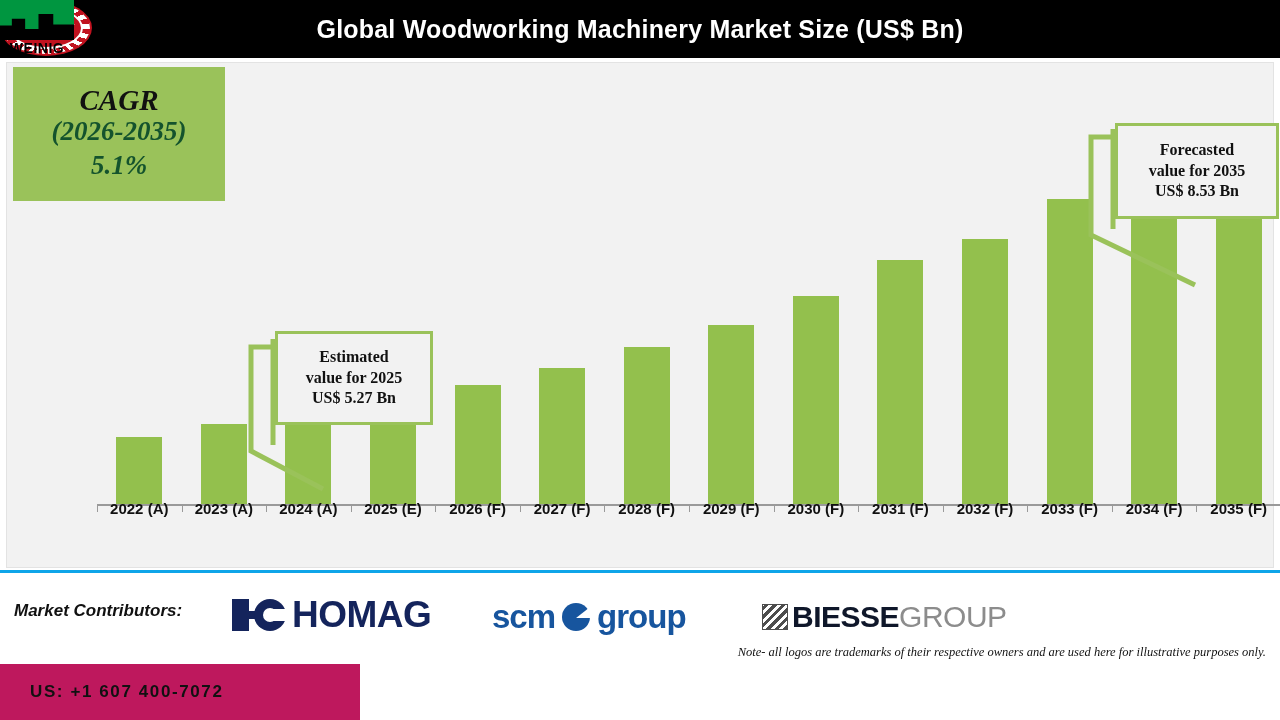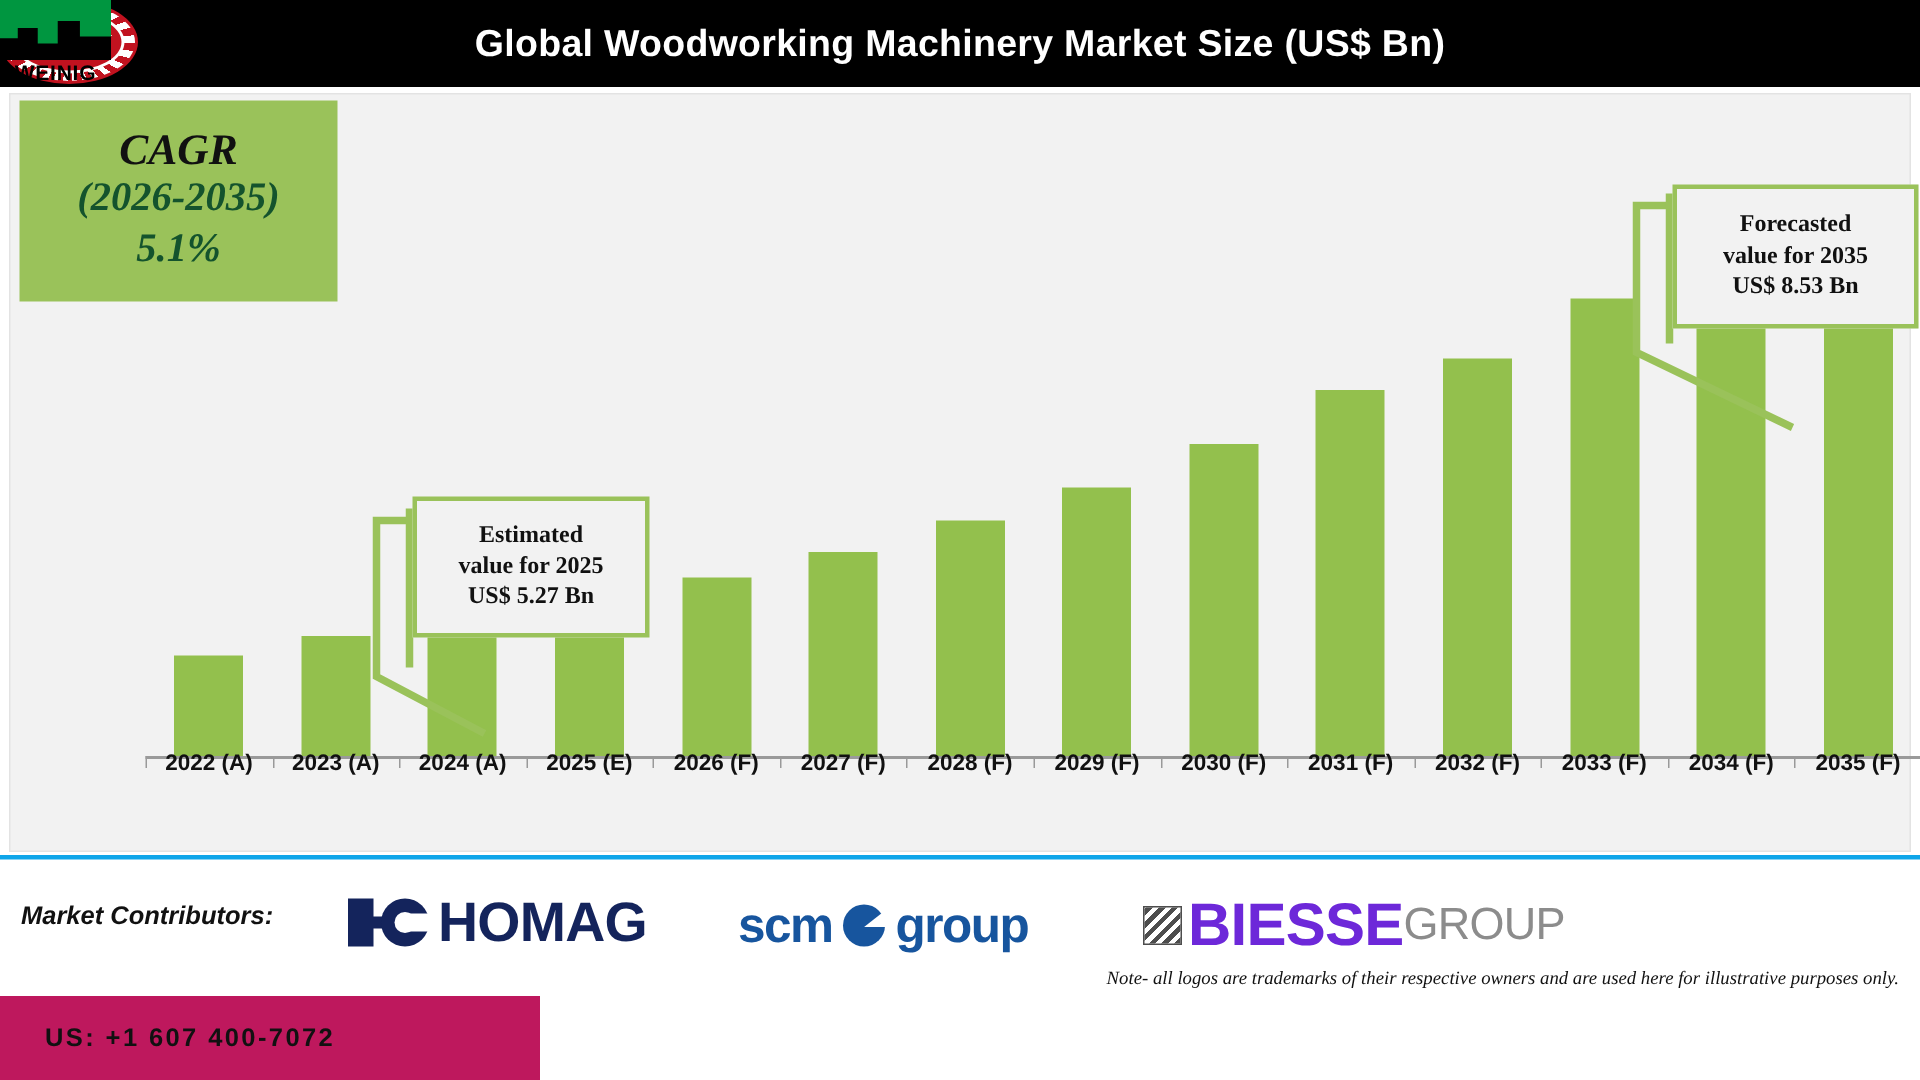--- a/index.html
+++ b/index.html
@@ -138,21 +138,21 @@
   }
 
   
   .logo-biesse { left:762px; top:26px; height:36px; }
   .biesse-mark {
     width:26px; height:26px; margin-right:4px;
     background:repeating-linear-gradient(-45deg,#4d4d4d 0 3px,#ffffff 3px 6px);
     border:1px solid #4d4d4d;
   }
   .biesse-b {
-    font-size:40px; font-weight:bold; color:#6d28d9;
+    font-size:30px; font-weight:bold; color:#0f172a;
     font-family:"Liberation Sans", sans-serif; letter-spacing:-0.5px;
   }
   .biesse-g {
     font-size:30px; font-weight:normal; color:#8c8c8c;
     font-family:"Liberation Sans", sans-serif; letter-spacing:-0.5px;
   }
 
   
   .logo-felder { left:1052px; top:578px; width:92px; height:56px; }
   .felder-gear {

